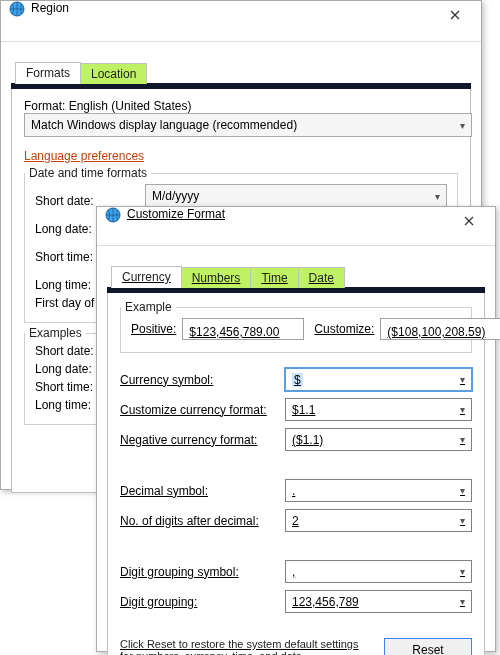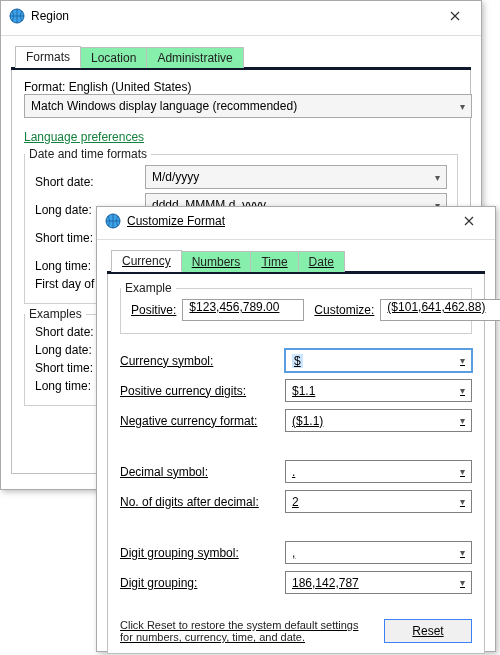--- a/index.html
+++ b/index.html
@@ -15,52 +15,52 @@
   .window {
     position:absolute;
     background:#fff;
     border:1px solid #aaa;
     box-shadow:2px 2px 6px rgba(0,0,0,0.25);
     box-sizing:border-box;
   }
   .titlebar {
     height:30px;
     display:flex;
-    align-items:center;
-    padding:0 6px 4px 8px;
+    align-items:flex-start;
+    padding:0 6px 10px 8px;
     border-bottom:1px solid #ddd;
     position:relative;
   }
   .titlebar .globe {
     width:16px; height:16px; margin-right:6px; flex:0 0 auto;
   }
   .titlebar .title { flex:1 1 auto; }
   .titlebar .closebtn {
     width:40px; height:28px;
     display:flex; align-items:center; justify-content:center;
     font-size:14px; color:#333;
   }
   .client { padding:0 10px 10px 10px; }
   .tabstrip {
     display:flex; align-items:flex-end;
-    border-bottom:3px solid #0f172a;
-    margin-top:9px;
+    border-bottom:6px solid #0f172a;
+    margin-top:19px;
     padding-left:4px;
   }
   .tab {
     padding:3px 10px;
     border:1px solid #bfbfbf;
     border-bottom:none;
     background:#fff;
     margin-right:-1px;
     position:relative;
     top:1px;
     color:#222;
   }
-  .tab.inactive { background:#86efac; }
+  .tab.inactive { background:#bef264; }
   .tab.active {
     background:#fff;
     top:1px;
     border-bottom:1px solid #fff;
     z-index:2;
   }
   .tabpage {
     border:1px solid #bfbfbf; border-top:none;
     padding:10px 12px 10px 12px;
     background:#fff;
@@ -69,21 +69,21 @@
   .row label { width:110px; }
   .sel {
     flex:1 1 auto;
     height:22px;
     border:1px solid #a9a9a9;
     background:#f5f5f5;
     display:flex; align-items:center; justify-content:space-between;
     padding:0 6px;
   }
   .sel .arrow { color:#555; font-size:10px; }
-  .link { color:#15803d; text-decoration:underline; cursor:pointer; }
+  .link { color:#c2410c; text-decoration:underline; cursor:pointer; }
   .group {
     border:1px solid #cfcfcf;
     margin-top:10px;
     padding:6px 10px 8px 10px;
     position:relative;
   }
   .group > .legend {
     position:absolute; top:-8px; left:0;
     background:#fff; padding:0 4px; color:#222;
   }
@@ -94,21 +94,21 @@
   #win2 { left:96px; top:206px; width:400px; height:446px; z-index:10; }
   #win1 { left:0; top:0; width:482px; height:490px; z-index:1; }
 
   .exrow { display:flex; align-items:center; gap:6px; margin:4px 0; }
   .exrow .lab { width:55px; }
   .txt {
     flex:1 1 auto;
     height:20px;
     border:1px solid #a0a0a0;
     background:#fff;
-    display:flex; align-items:flex-start;
+    display:flex; align-items:flex-end;
     padding:0 6px;
   }
   .formrow { display:flex; align-items:center; margin:7px 0; }
   .formrow label { width:165px; }
   .combo {
     flex:1 1 auto;
     height:21px;
     border:1px solid #808080;
     background:#fff;
     display:flex; align-items:center; justify-content:space-between;
@@ -146,21 +146,20 @@
     <div class="closebtn">
       <svg width="10" height="10" viewBox="0 0 10 10">
           <path d="M1 1l8 8M9 1l-8 8" stroke="currentColor" stroke-width="1.2"></path>
         </svg>
     </div>
   </div>
   <div class="client">
     <div class="tabstrip">
       <div class="tab active">Formats</div>
       <div class="tab inactive">Location</div>
-      <div class="tab inactive">Administrative</div>
     </div>
     <div class="tabpage" style="height:404px; box-sizing:border-box;">
       <div>Format: English (United States)</div>
       <div class="fullsel">
         <div class="sel">
           <span>Match Windows display language (recommended)</span>
           <span class="arrow">▾</span>
         </div>
       </div>
       <div style="margin-top:12px;">
@@ -244,36 +243,36 @@
       <div class="tabpage" style="flex:1 1 auto;">
         <div class="group" style="margin-top:4px">
           <span class="legend">Example</span>
           <div class="exrow">
             <span class="lab">Positive:</span>
             <div class="txt" style="flex:0 0 108px">
               <span>$123,456,789.00</span>
             </div>
             <span class="lab" style="width:60px;margin-left:4px">Customize:</span>
             <div class="txt" style="flex:0 0 108px">
-              <span>($101,641,462.88)</span>
+              <span>($108,100,208.59)</span>
             </div>
           </div>
         </div>
 
         <div style="height:8px"></div>
 
         <div class="formrow">
           <label>Currency symbol:</label>
           <div class="combo focus">
             <span style="background:#cde6ff;padding:0 2px">$</span>
             <span class="arrow">▾</span>
           </div>
         </div>
         <div class="formrow">
-          <label>Positive currency digits:</label>
+          <label>Customize currency format:</label>
           <div class="combo">
             <span>$1.1</span>
             <span class="arrow">▾</span>
           </div>
         </div>
         <div class="formrow">
           <label>Negative currency format:</label>
           <div class="combo">
             <span>($1.1)</span>
             <span class="arrow">▾</span>
@@ -302,21 +301,21 @@
         <div class="formrow">
           <label>Digit grouping symbol:</label>
           <div class="combo">
             <span>,</span>
             <span class="arrow">▾</span>
           </div>
         </div>
         <div class="formrow">
           <label>Digit grouping:</label>
           <div class="combo">
-            <span>186,142,787</span>
+            <span>123,456,789</span>
             <span class="arrow">▾</span>
           </div>
         </div>
 
         <div style="height:18px"></div>
 
         <div class="spread">
           <div class="resettxt">Click Reset to restore the system default settings for numbers, currency, time, and date.</div>
           <div class="btn">Reset</div>
         </div>

